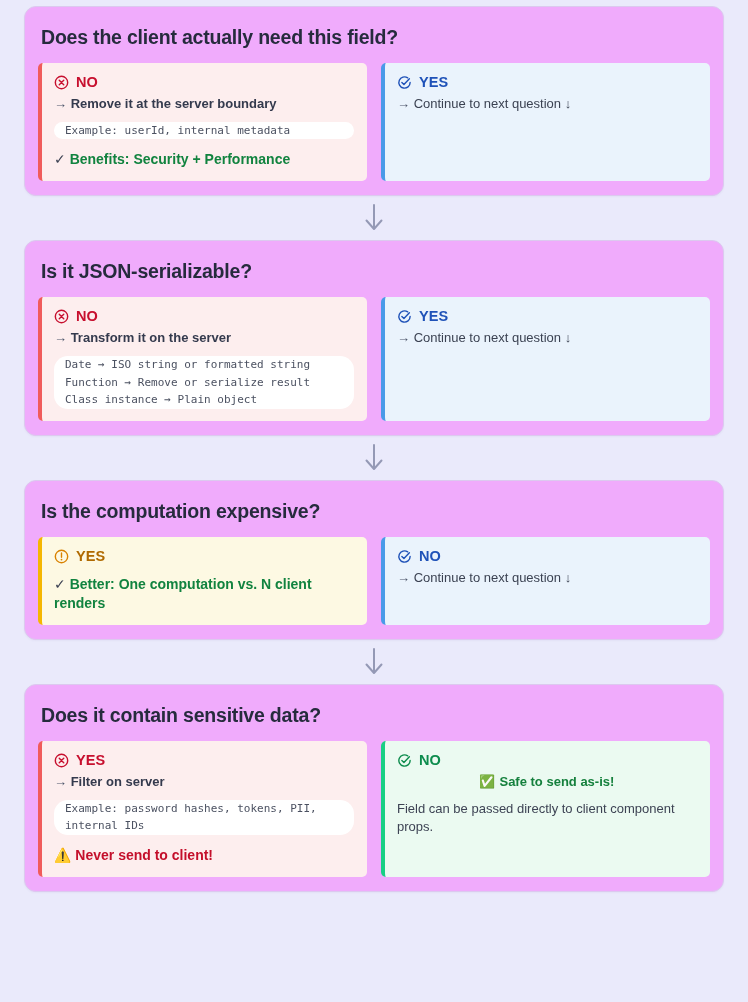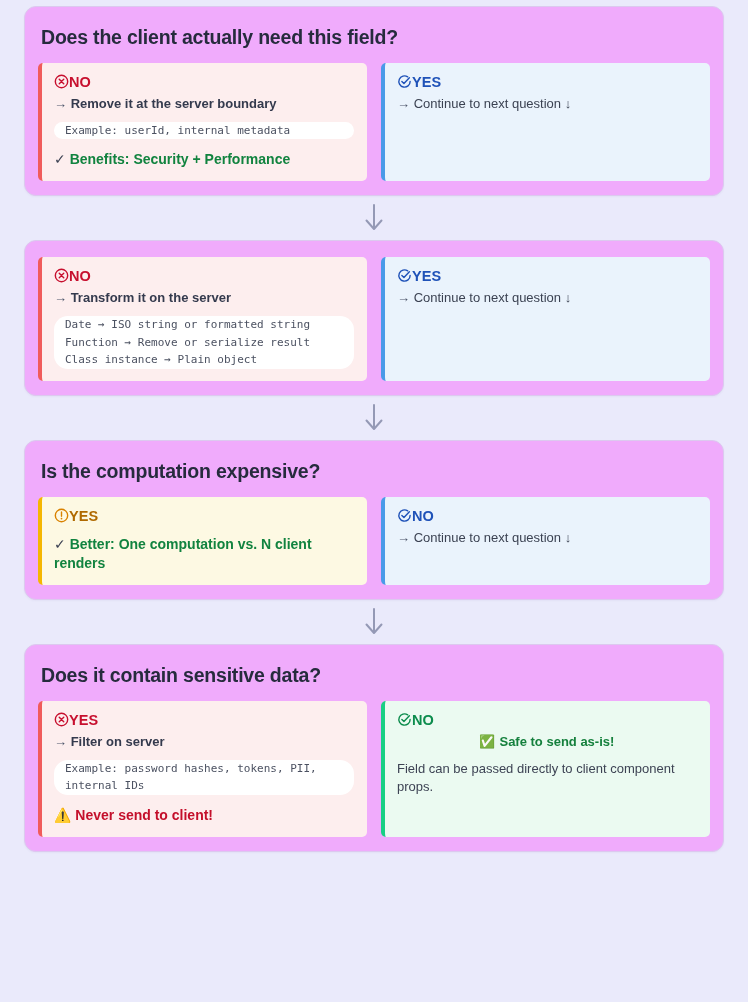--- a/index.html
+++ b/index.html
@@ -47,21 +47,22 @@
     min-width: 0;
   }
   
   .branch.red   { background: #fdeeee; border-left-color: #f05b5b; }
   .branch.blue  { background: #eaf3fc; border-left-color: #4a9ae8; }
   .branch.amber { background: #fdf9e3; border-left-color: #f5b600; }
   .branch.green { background: #ebfaf1; border-left-color: #18cf84; }
 
   .branch-head {
     display: flex;
-    align-items: flex-start;
+    align-items: flex-end;
+    gap: 7px;
     margin-bottom: 5px;
   }
   .branch-head .label {
     font-size: 14.5px;
     font-weight: bold;
     letter-spacing: 0.1px;
   }
   .red   .branch-head .label { color: #c70f2e; }
   .blue  .branch-head .label { color: #1f52b8; }
   .amber .branch-head .label { color: #b06a00; }
@@ -157,20 +158,21 @@
     </div>
   </div>
 
   <div class="connector">
     <svg width="22" height="30" viewBox="0 0 22 30">
       <path d="M11 2 V25 M3.5 17.5 L11 26 L18.5 17.5" fill="none" stroke="#9499b5" stroke-width="2" stroke-linecap="round" stroke-linejoin="round"></path>
     </svg>
   </div>
 
   <div class="card">
+    <div class="card-title">Is it JSON-serializable?</div>
     <div class="branches">
       <div class="branch red">
         <div class="branch-head">
           <svg class="ico" viewBox="0 0 16 16">
             <circle cx="8" cy="8" r="6.6" fill="none" stroke="#c70f2e" stroke-width="1.5"></circle>
             <path d="M5.6 5.6 L10.4 10.4 M10.4 5.6 L5.6 10.4" stroke="#c70f2e" stroke-width="1.5" stroke-linecap="round"></path>
           </svg>
           <span class="label">NO</span>
         </div>
         <div class="action"><span class="arrow">→</span> <span>Transform it on the server</span></div>

